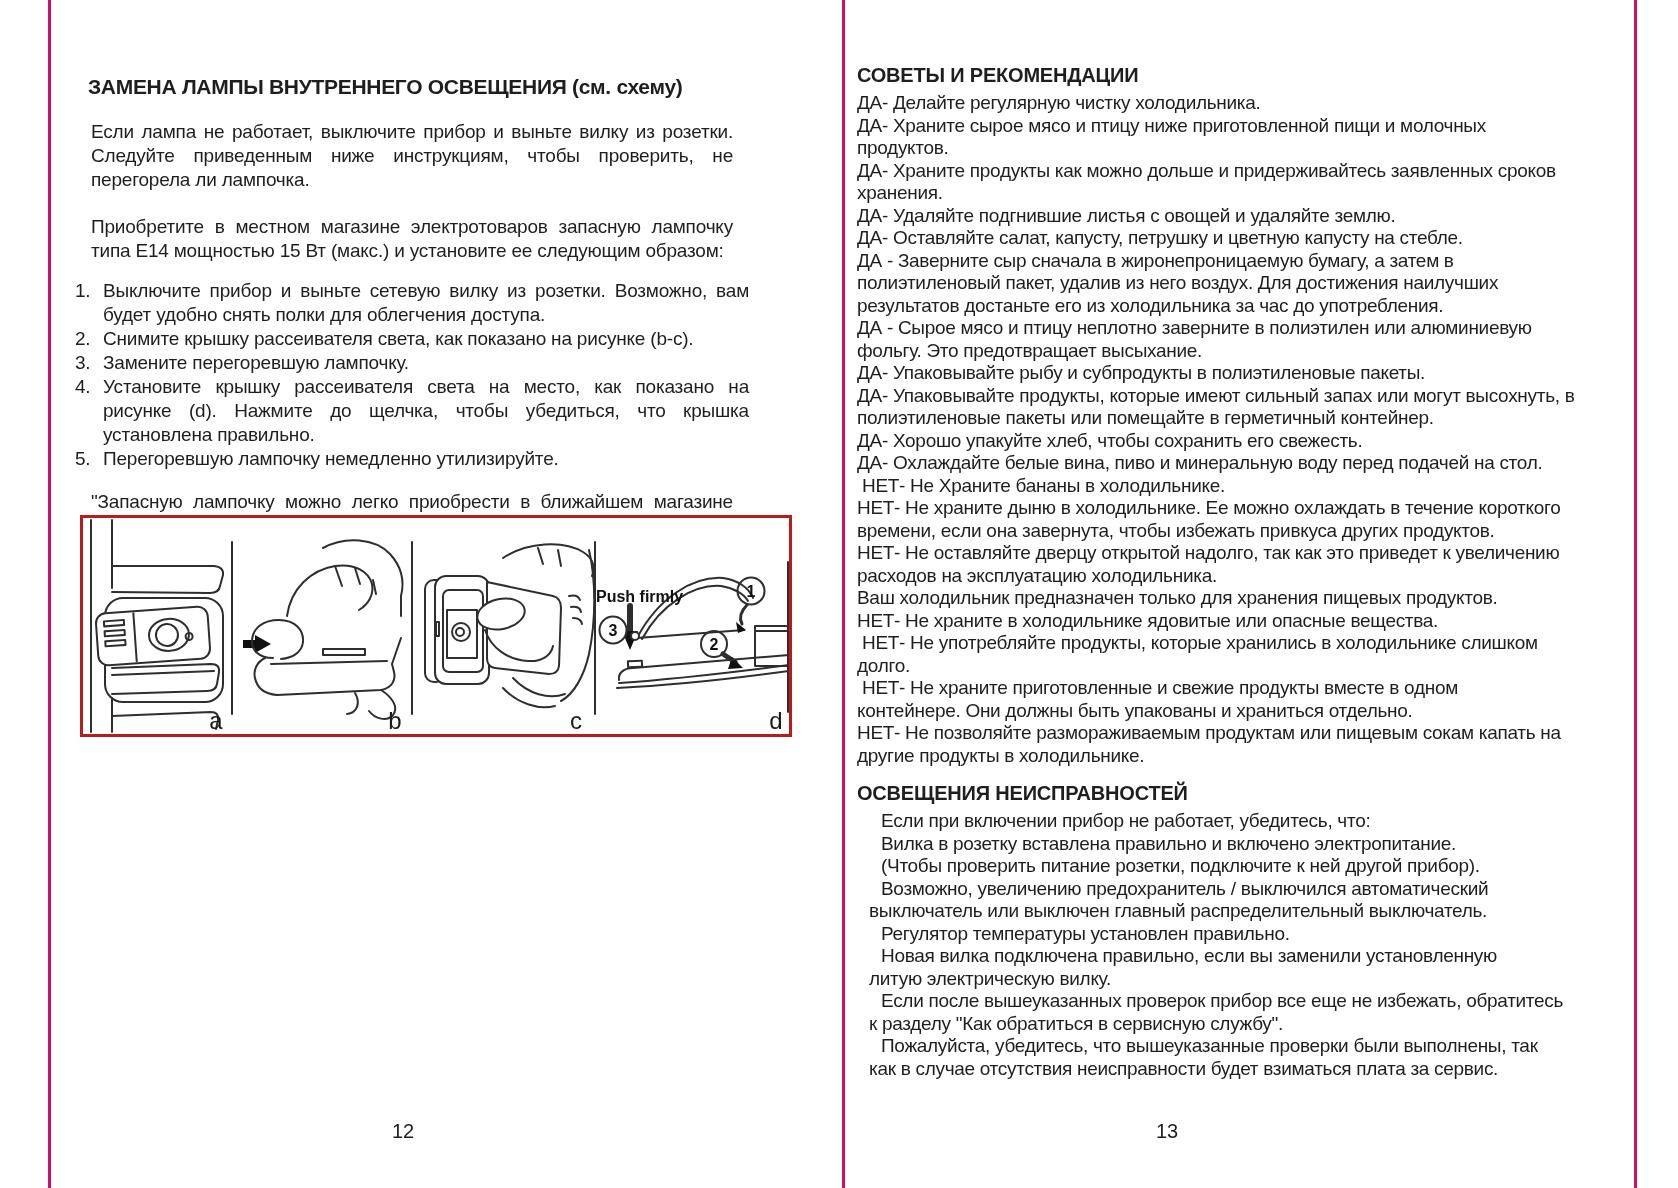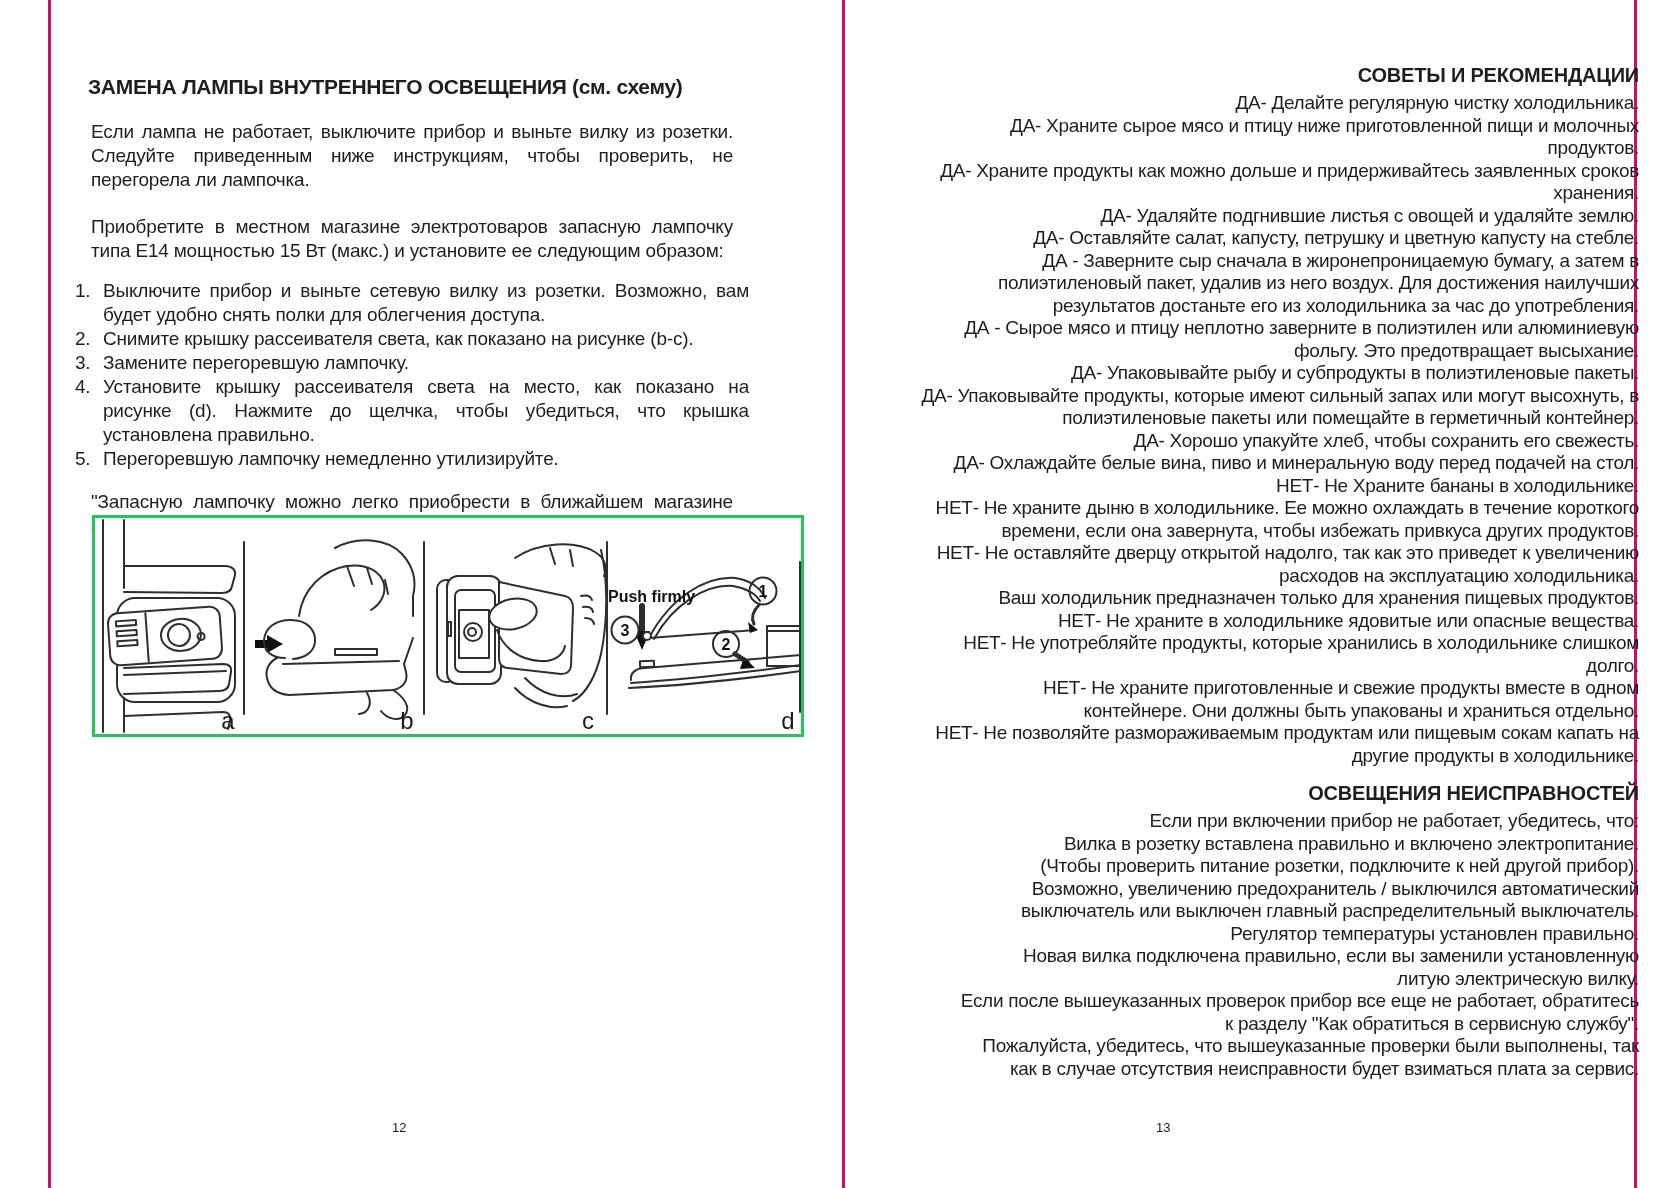--- a/index.html
+++ b/index.html
@@ -16,32 +16,32 @@
   .page-left{position:absolute;left:75px;top:62px;width:674px;}
   .doc-title{font-size:21px;font-weight:700;letter-spacing:-0.3px;margin:13px;white-space:nowrap;}
   .para{font-size:19px;line-height:24px;text-align:justify;letter-spacing:-0.2px;margin:16px;}
   .para-intro{margin-top:21px;}
   .para-buy{margin-top:23px;}
   .steps{margin:0;}
   .step{position:relative;padding-left:28px;font-size:19px;line-height:24px;text-align:justify;letter-spacing:-0.2px;}
   .step-num{position:absolute;left:0;top:0;}
   .para-quote{margin-top:19px;}
 
-  .figure-box{position:absolute;left:92px;top:515px;width:706px;height:216px;border:3px solid #22c55e;background:#fff;}
+  .figure-box{position:absolute;left:80px;top:515px;width:706px;height:216px;border:3px solid #b91c1c;background:#fff;}
   .figure-box svg text{font-family:"Liberation Sans",sans-serif;}
   .panel-label{font-size:24px;fill:#1a1a1a;font-weight:400;}
   .push-label{font-size:16px;font-weight:700;fill:#111;}
   .circ-num{font-size:16px;font-weight:700;fill:#111;}
 
-  .page-num{position:absolute;font-size:13px;color:#1e1e1e;top:1120px;}
+  .page-num{position:absolute;font-size:20px;color:#1e1e1e;top:1120px;}
   #page-num-left{left:392px;}
   #page-num-right{left:1156px;}
 
   
-  .page-right{position:absolute;left:857px;top:64px;width:782px;text-align:right;}
+  .page-right{position:absolute;left:857px;top:64px;width:782px;}
   .tips-title{font-size:20px;font-weight:700;letter-spacing:-0.2px;margin:0 0 5px 0;}
   .tip{font-size:19px;line-height:22.5px;letter-spacing:-0.3px;margin:0;white-space:pre-wrap;}
   .ts-title{font-size:20px;font-weight:700;letter-spacing:-0.2px;margin:15px 0 5px 0;}
   .ts{font-size:19px;line-height:22.5px;letter-spacing:-0.3px;margin:0 0 0 12px;text-indent:12px;white-space:pre-wrap;}
 </style>
 </head>
 <body>
 
 <div class="vline" id="vline-left"></div>
 <div class="vline" id="vline-center"></div>
@@ -215,19 +215,19 @@
   <h2 class="ts-title">ОСВЕЩЕНИЯ НЕИСПРАВНОСТЕЙ</h2>
 
   <p class="ts">Если при включении прибор не работает, убедитесь, что:</p>
   <p class="ts">Вилка в розетку вставлена правильно и включено электропитание.</p>
   <p class="ts">(Чтобы проверить питание розетки, подключите к ней другой прибор).</p>
   <p class="ts">Возможно, увеличению предохранитель / выключился автоматический
 выключатель или выключен главный распределительный выключатель.</p>
   <p class="ts">Регулятор температуры установлен правильно.</p>
   <p class="ts">Новая вилка подключена правильно, если вы заменили установленную
 литую электрическую вилку.</p>
-  <p class="ts">Если после вышеуказанных проверок прибор все еще не работает, обратитесь
+  <p class="ts">Если после вышеуказанных проверок прибор все еще не избежать, обратитесь
 к разделу "Как обратиться в сервисную службу".</p>
   <p class="ts">Пожалуйста, убедитесь, что вышеуказанные проверки были выполнены, так
 как в случае отсутствия неисправности будет взиматься плата за сервис.</p>
 </div>
 
 <div class="page-num" id="page-num-right">13</div>
 
 </body></html>

